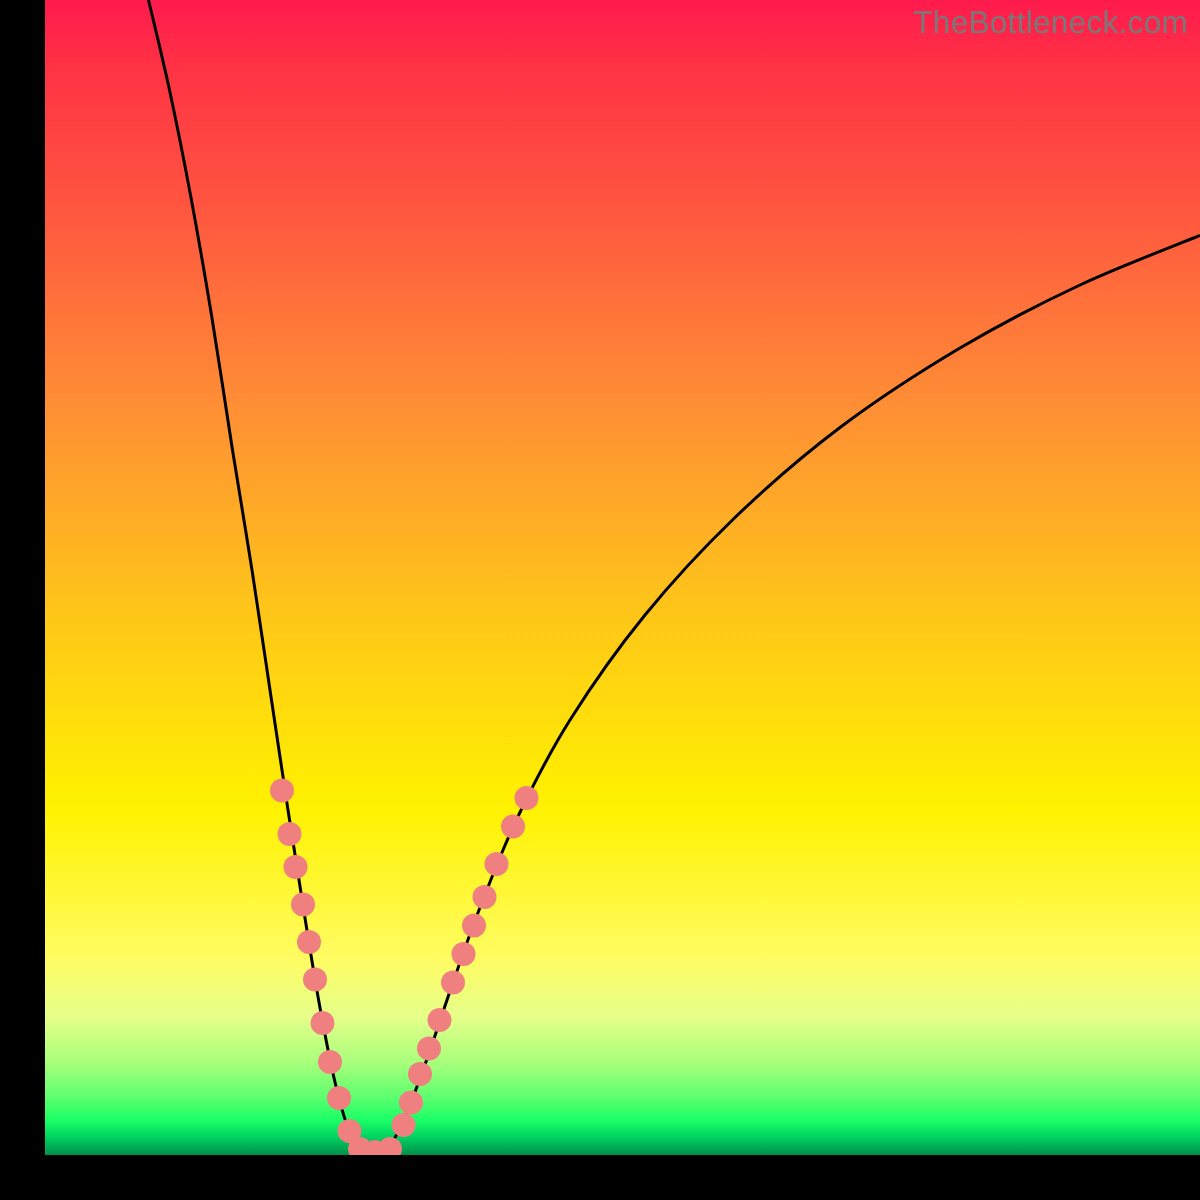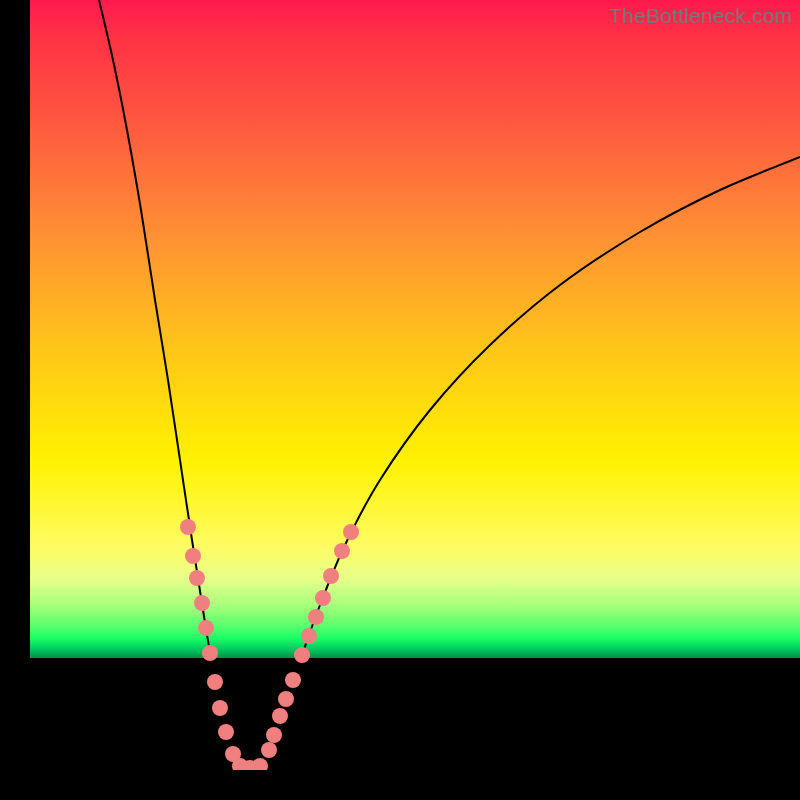--- a/index.html
+++ b/index.html
@@ -9,21 +9,21 @@
     height: 800px;
     background: #000;
     overflow: hidden;
     font-family: Arial, Helvetica, sans-serif;
   }
   .frame {
     position: absolute;
     left: 30px;
     top: 0;
     width: 770px;
-    height: 658px;
+    height: 770px;
     background: linear-gradient(
       to bottom,
       #ff1a4d 0%,
       #ff3344 6%,
       #ff5640 18%,
       #ff8e35 35%,
       #ffc31a 52%,
       #fff200 70%,
       #fffc63 83%,
       #e6ff8a 88%,

